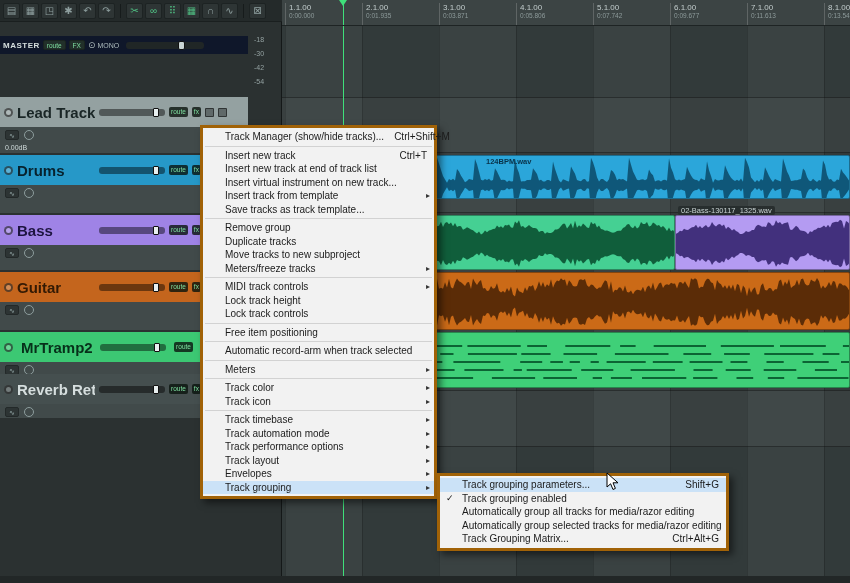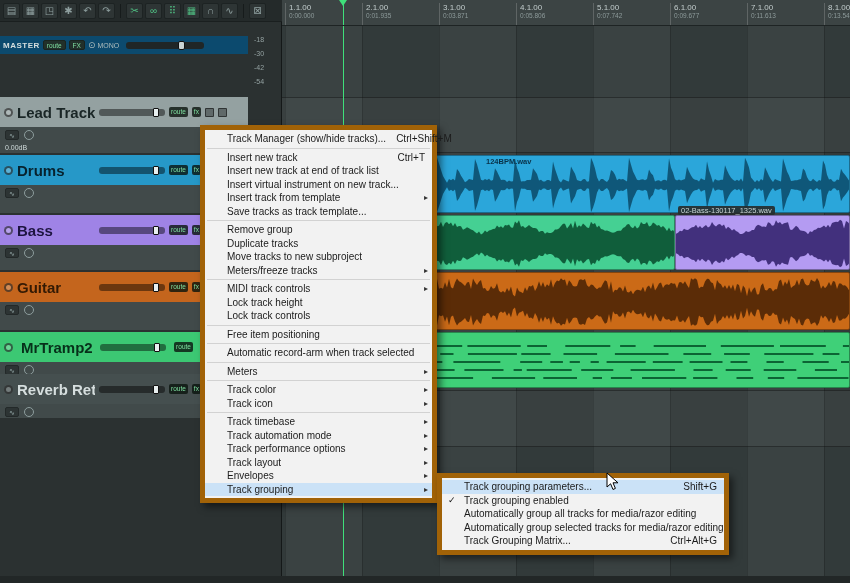--- a/index.html
+++ b/index.html
@@ -7,21 +7,21 @@
   body{font-family:"Liberation Sans","DejaVu Sans",sans-serif;}
   #app{position:relative;width:850px;height:583px;background:#2c3232;overflow:hidden;}
 
   
   .toolbar{position:absolute;left:0;top:0;width:282px;height:22px;background:#242a2a;display:flex;align-items:center;gap:2px;padding:0 3px;border-bottom:1px solid #1a1f1f;}
   .tb-icon{width:17px;height:16px;display:flex;align-items:center;justify-content:center;font-size:10px;color:#8fa0a0;background:#2e3535;border:1px solid #1d2323;border-radius:2px;cursor:default;}
   .tb-sep{width:1px;height:14px;background:#161b1b;margin:0 3px;}
 
   
   .left-panel{position:absolute;left:0;top:22px;width:282px;height:561px;background:#2b3131;border-right:1px solid #141818;}
-  .master{position:absolute;left:0;top:14px;width:248px;height:18px;background:#0c4a6e;display:flex;align-items:center;gap:3px;padding:0 3px;}
+  .master{position:absolute;left:0;top:14px;width:248px;height:18px;background:#0f172a;display:flex;align-items:center;gap:3px;padding:0 3px;}
   .mlabel{font-size:8px;font-weight:bold;color:#d5dede;letter-spacing:.5px;}
   .chip{font-size:6.5px;line-height:9px;height:10px;padding:0 3px;background:#22302a;color:#7fe0a0;border-radius:2px;border:1px solid #1a241f;}
   .mono{display:flex;align-items:center;gap:2px;font-size:7px;color:#aebcbc;}
   .mono-ico{font-size:9px;color:#aebcbc;}
   .hfader{position:relative;width:78px;height:7px;background:#202626;border-radius:3px;margin-left:4px;}
   .hfader .handle{position:absolute;top:-1px;width:7px;height:9px;background:#c9d4d4;border:1px solid #111;border-radius:2px;}
   .dbscale{position:absolute;left:250,top:14px;}
   .dbscale{position:absolute;left:250px;top:14px;width:28px;display:flex;flex-direction:column;gap:7px;}
   .db{font-size:7px;color:#93a1a1;text-align:left;padding-left:4px;}
 
@@ -54,21 +54,21 @@
   .lane{position:absolute;left:0;width:568px;background:rgba(255,255,255,0.035);border-top:1px solid rgba(0,0,0,.35);border-bottom:1px solid rgba(0,0,0,.35);}
   .clip{position:absolute;overflow:hidden;border:1px solid rgba(0,0,0,.35);border-radius:2px;}
   .clip-label{position:absolute;top:1px;font-size:7.5px;font-weight:bold;color:rgba(0,20,35,.8);white-space:nowrap;}
   .float-label{position:absolute;font-size:7.5px;color:#c8d2d2;background:rgba(38,44,44,.92);padding:0 3px;border-radius:2px;white-space:nowrap;z-index:5;}
   .playhead{position:absolute;top:0;bottom:0;width:1px;background:#3fe07a;z-index:4;}
   .ruler-ph{position:absolute;top:0;height:26px;width:1px;background:#3fe07a;}
   .ph-flag{position:absolute;top:0;width:0;height:0;border-left:4px solid transparent;border-right:4px solid transparent;border-top:6px solid #3fe07a;}
   .bottombar{position:absolute;left:0;bottom:0;width:850px;height:7px;background:#222727;z-index:6;}
 
   
-  .menu{position:absolute;background:#f2f2f2;border:5px solid #a16207;box-shadow:4px 4px 7px rgba(0,0,0,.5);padding:2px 0;z-index:50;}
+  .menu{position:absolute;background:#f2f2f2;border:3px solid #a16207;box-shadow:4px 4px 7px rgba(0,0,0,.5);padding:2px 0;z-index:50;}
   .mi{display:flex;align-items:center;height:13.5px;padding:0 7px 0 22px;position:relative;font-size:10px;color:#1b1b1b;cursor:default;}
   .mi.hl{background:#cbe2f7;}
   .mi .lbl{flex:1;white-space:nowrap;padding-right:10px;}
   .mi .sc{white-space:nowrap;color:#1b1b1b;}
   .mi .arrow{position:absolute;right:4px;font-size:8px;color:#333;}
   .mi .check{position:absolute;left:6px;font-size:9px;color:#111;}
   .sep{height:1px;background:#d2d2d2;margin:2px 2px;}
 
   #mouse{position:absolute;z-index:100;}
 </style>
@@ -258,21 +258,21 @@
       <div class="ph-flag" style="left: 57px;"></div>
     </div>
 
   <div class="arrange" id="arrange">
       <div class="lane" style="top: 71px; height: 56px;"></div>
       <div class="lane" style="top: 129px; height: 58px;"></div>
       <div class="lane" style="top: 189px; height: 55px;"></div>
       <div class="lane" style="top: 246px; height: 58px;"></div>
       <div class="lane" style="top: 306px; height: 56px;"></div>
       <div class="lane" style="top: 364px; height: 57px;"></div>
-      <div class="clip" style="left: 0px; top: 129px; width: 568px; height: 58px; background: rgb(43, 166, 218);"><svg width="568" height="58">
+      <div class="clip" style="left: 0px; top: 129px; width: 568px; height: 44px; background: rgb(43, 166, 218);"><svg width="568" height="58">
           <path d="M0 1.7 L0 1.7 L2 7.2 L4 14.3 L6 20.9 L8 24.1 L10 23.6 L12 24.8 L14 22.5 L16 23.7 L18 23.7 L20 13.7 L22 17.2 L24 20.6 L26 24.7 L28 24.4 L30 23.4 L32 24.9 L34 24.8 L36 24.0 L38 3.5 L40 8.8 L42 14.8 L44 21.9 L46 25.8 L48 22.2 L50 26.3 L52 24.3 L54 24.6 L56 23.2 L58 12.9 L60 15.6 L62 20.6 L64 26.5 L66 23.8 L68 24.3 L70 22.8 L72 24.6 L74 26.0 L76 24.3 L78 3.5 L80 11.2 L82 15.5 L84 26.9 L86 25.4 L88 25.5 L90 25.7 L92 22.5 L94 23.9 L96 11.9 L98 16.0 L100 17.7 L102 24.1 L104 23.4 L106 24.5 L108 24.4 L110 24.3 L112 25.2 L114 24.4 L116 7.7 L118 14.1 L120 19.1 L122 25.6 L124 25.7 L126 24.6 L128 26.2 L130 24.2 L132 25.8 L134 11.0 L136 15.9 L138 16.6 L140 23.1 L142 23.4 L144 22.5 L146 25.3 L148 24.7 L150 24.3 L152 23.9 L154 1.7 L156 7.6 L158 13.9 L160 19.9 L162 23.6 L164 26.7 L166 23.0 L168 24.3 L170 22.8 L172 24.5 L174 13.1 L176 15.6 L178 19.7 L180 22.7 L182 26.2 L184 25.1 L186 23.0 L188 23.4 L190 24.0 L192 2.9 L194 8.2 L196 15.7 L198 23.8 L200 24.6 L202 23.1 L204 24.0 L206 22.8 L208 24.7 L210 24.1 L212 12.2 L214 15.6 L216 19.8 L218 23.9 L220 23.8 L222 24.1 L224 26.1 L226 24.4 L228 25.6 L230 25.2 L232 2.5 L234 11.9 L236 17.1 L238 25.5 L240 25.2 L242 25.3 L244 23.9 L246 24.0 L248 23.8 L250 12.2 L252 15.1 L254 18.0 L256 24.5 L258 23.8 L260 25.6 L262 25.6 L264 24.0 L266 24.1 L268 25.2 L270 5.4 L272 13.0 L274 18.7 L276 24.6 L278 26.6 L280 23.2 L282 23.9 L284 25.0 L286 25.5 L288 10.6 L290 14.3 L292 17.8 L294 24.0 L296 24.8 L298 25.2 L300 23.2 L302 23.1 L304 25.7 L306 25.2 L308 1.7 L310 6.2 L312 12.5 L314 21.2 L316 25.6 L318 23.0 L320 23.0 L322 24.8 L324 25.9 L326 23.3 L328 13.9 L330 15.4 L332 18.7 L334 24.2 L336 22.7 L338 23.5 L340 22.9 L342 24.2 L344 25.6 L346 1.7 L348 8.8 L350 15.4 L352 19.5 L354 23.8 L356 24.2 L358 23.6 L360 23.3 L362 24.2 L364 23.1 L366 13.6 L368 17.3 L370 19.2 L372 25.5 L374 24.4 L376 24.2 L378 25.6 L380 23.9 L382 23.7 L384 24.7 L386 2.3 L388 11.7 L390 16.4 L392 23.2 L394 24.4 L396 23.6 L398 24.4 L400 23.7 L402 23.1 L404 10.8 L406 15.4 L408 19.6 L410 22.4 L412 23.7 L414 24.1 L416 25.4 L418 22.2 L420 23.5 L422 24.0 L424 5.2 L426 14.2 L428 20.1 L430 26.8 L432 23.1 L434 24.3 L436 24.4 L438 23.7 L440 23.8 L442 9.2 L444 14.3 L446 18.4 L448 21.7 L450 23.8 L452 25.0 L454 23.8 L456 24.9 L458 22.6 L460 25.7 L462 1.7 L464 5.9 L466 11.6 L468 21.6 L470 23.7 L472 26.3 L474 24.0 L476 25.8 L478 23.1 L480 24.5 L482 11.3 L484 15.6 L486 20.1 L488 23.6 L490 25.9 L492 22.9 L494 24.0 L496 24.7 L498 25.6 L500 2.6 L502 8.7 L504 15.5 L506 19.6 L508 25.0 L510 24.8 L512 24.3 L514 24.2 L516 23.6 L518 23.1 L520 12.6 L522 14.8 L524 21.1 L526 24.4 L528 25.2 L530 22.8 L532 24.6 L534 25.9 L536 24.0 L538 24.7 L540 4.4 L542 8.8 L544 18.8 L546 23.4 L548 23.1 L550 25.4 L552 25.7 L554 23.5 L556 23.9 L558 12.7 L560 16.5 L562 18.8 L564 21.6 L566 24.6 L568 23.2 L568 34.8 L566 33.4 L564 36.4 L562 39.2 L560 41.5 L558 45.3 L556 34.1 L554 34.5 L552 32.3 L550 32.6 L548 34.9 L546 34.6 L544 39.2 L542 49.2 L540 53.6 L538 33.3 L536 34.0 L534 32.1 L532 33.4 L530 35.2 L528 32.8 L526 33.6 L524 36.9 L522 43.2 L520 45.4 L518 34.9 L516 34.4 L514 33.8 L512 33.7 L510 33.2 L508 33.0 L506 38.4 L504 42.5 L502 49.3 L500 55.4 L498 32.4 L496 33.3 L494 34.0 L492 35.1 L490 32.1 L488 34.4 L486 37.9 L484 42.4 L482 46.7 L480 33.5 L478 34.9 L476 32.2 L474 34.0 L472 31.7 L470 34.3 L468 36.4 L466 46.4 L464 52.1 L462 56.3 L460 32.3 L458 35.4 L456 33.1 L454 34.2 L452 33.0 L450 34.2 L448 36.3 L446 39.6 L444 43.7 L442 48.8 L440 34.2 L438 34.3 L436 33.6 L434 33.7 L432 34.9 L430 31.2 L428 37.9 L426 43.8 L424 52.8 L422 34.0 L420 34.5 L418 35.8 L416 32.6 L414 33.9 L412 34.3 L410 35.6 L408 38.4 L406 42.6 L404 47.2 L402 34.9 L400 34.3 L398 33.6 L396 34.4 L394 33.6 L392 34.8 L390 41.6 L388 46.3 L386 55.7 L384 33.3 L382 34.3 L380 34.1 L378 32.4 L376 33.8 L374 33.6 L372 32.5 L370 38.8 L368 40.7 L366 44.4 L364 34.9 L362 33.8 L360 34.7 L358 34.4 L356 33.8 L354 34.2 L352 38.5 L350 42.6 L348 49.2 L346 56.3 L344 32.4 L342 33.8 L340 35.1 L338 34.5 L336 35.3 L334 33.8 L332 39.3 L330 42.6 L328 44.1 L326 34.7 L324 32.1 L322 33.2 L320 35.0 L318 35.0 L316 32.4 L314 36.8 L312 45.5 L310 51.8 L308 56.3 L306 32.8 L304 32.3 L302 34.9 L300 34.8 L298 32.8 L296 33.2 L294 34.0 L292 40.2 L290 43.7 L288 47.4 L286 32.5 L284 33.0 L282 34.1 L280 34.8 L278 31.4 L276 33.4 L274 39.3 L272 45.0 L270 52.6 L268 32.8 L266 33.9 L264 34.0 L262 32.4 L260 32.4 L258 34.2 L256 33.5 L254 40.0 L252 42.9 L250 45.8 L248 34.2 L246 34.0 L244 34.1 L242 32.7 L240 32.8 L238 32.5 L236 40.9 L234 46.1 L232 55.5 L230 32.8 L228 32.4 L226 33.6 L224 31.9 L222 33.9 L220 34.2 L218 34.1 L216 38.2 L214 42.4 L212 45.8 L210 33.9 L208 33.3 L206 35.2 L204 34.0 L202 34.9 L200 33.4 L198 34.2 L196 42.3 L194 49.8 L192 55.1 L190 34.0 L188 34.6 L186 35.0 L184 32.9 L182 31.8 L180 35.3 L178 38.3 L176 42.4 L174 44.9 L172 33.5 L170 35.2 L168 33.7 L166 35.0 L164 31.3 L162 34.4 L160 38.1 L158 44.1 L156 50.4 L154 56.3 L152 34.1 L150 33.7 L148 33.3 L146 32.7 L144 35.5 L142 34.6 L140 34.9 L138 41.4 L136 42.1 L134 47.0 L132 32.2 L130 33.8 L128 31.8 L126 33.4 L124 32.3 L122 32.4 L120 38.9 L118 43.9 L116 50.3 L114 33.6 L112 32.8 L110 33.7 L108 33.6 L106 33.5 L104 34.6 L102 33.9 L100 40.3 L98 42.0 L96 46.1 L94 34.1 L92 35.5 L90 32.3 L88 32.5 L86 32.6 L84 31.1 L82 42.5 L80 46.8 L78 54.5 L76 33.7 L74 32.0 L72 33.4 L70 35.2 L68 33.7 L66 34.2 L64 31.5 L62 37.4 L60 42.4 L58 45.1 L56 34.8 L54 33.4 L52 33.7 L50 31.7 L48 35.8 L46 32.2 L44 36.1 L42 43.2 L40 49.2 L38 54.5 L36 34.0 L34 33.2 L32 33.1 L30 34.6 L28 33.6 L26 33.3 L24 37.4 L22 40.8 L20 44.3 L18 34.3 L16 34.3 L14 35.5 L12 33.2 L10 34.4 L8 33.9 L6 37.1 L4 43.7 L2 50.8 L0 56.3 Z" fill="#0c4f6e" fill-opacity="0.9"></path>
         </svg><span class="clip-label" style="left: 203px;">124BPM.wav</span></div>
       <div class="clip" style="left: 0px; top: 189px; width: 393px; height: 55px; background: rgb(69, 208, 147);"><svg width="393" height="55">
           <path d="M0 16.7 L0 16.7 L2 16.2 L4 14.5 L6 16.0 L8 12.4 L10 14.9 L12 10.6 L14 12.7 L16 11.5 L18 11.1 L20 9.1 L22 11.0 L24 6.3 L26 9.6 L28 4.7 L30 8.1 L32 9.5 L34 9.1 L36 5.3 L38 10.3 L40 8.4 L42 10.1 L44 7.2 L46 10.7 L48 11.0 L50 13.3 L52 9.3 L54 12.7 L56 13.3 L58 14.4 L60 15.4 L62 15.9 L64 16.1 L66 17.7 L68 17.7 L70 14.6 L72 14.0 L74 13.6 L76 13.3 L78 10.7 L80 14.7 L82 11.4 L84 11.2 L86 8.5 L88 6.8 L90 11.5 L92 4.8 L94 7.5 L96 8.4 L98 8.6 L100 5.7 L102 7.7 L104 11.4 L106 8.6 L108 9.9 L110 4.9 L112 8.0 L114 11.7 L116 8.3 L118 14.2 L120 15.1 L122 13.7 L124 12.8 L126 15.4 L128 15.7 L130 16.4 L132 18.5 L134 16.1 L136 15.8 L138 14.7 L140 14.2 L142 12.7 L144 11.9 L146 10.4 L148 9.8 L150 13.0 L152 10.5 L154 10.3 L156 9.8 L158 5.8 L160 11.0 L162 7.0 L164 6.1 L166 8.3 L168 6.4 L170 10.3 L172 7.0 L174 10.9 L176 10.1 L178 10.3 L180 13.8 L182 12.7 L184 11.2 L186 12.2 L188 13.5 L190 14.2 L192 15.9 L194 17.4 L196 15.4 L198 18.4 L200 17.3 L202 14.6 L204 16.3 L206 14.6 L208 13.9 L210 13.0 L212 12.8 L214 9.4 L216 11.5 L218 10.2 L220 11.9 L222 8.9 L224 9.6 L226 8.6 L228 11.6 L230 11.7 L232 5.4 L234 7.6 L236 4.3 L238 10.8 L240 10.0 L242 12.0 L244 10.8 L246 8.9 L248 10.7 L250 12.1 L252 12.0 L254 12.8 L256 16.0 L258 14.9 L260 14.9 L262 17.7 L264 16.3 L266 16.9 L268 17.0 L270 16.1 L272 13.6 L274 13.6 L276 12.6 L278 9.9 L280 7.7 L282 7.8 L284 12.4 L286 10.1 L288 7.0 L290 12.4 L292 4.8 L294 11.8 L296 9.3 L298 10.8 L300 7.4 L302 9.2 L304 11.5 L306 11.9 L308 5.8 L310 8.2 L312 7.0 L314 11.6 L316 9.5 L318 13.1 L320 13.6 L322 14.7 L324 14.5 L326 15.2 L328 16.2 L330 16.7 L332 16.2 L334 15.0 L336 14.7 L338 14.7 L340 11.9 L342 11.0 L344 8.5 L346 8.0 L348 11.0 L350 12.2 L352 9.4 L354 12.5 L356 11.1 L358 5.9 L360 8.1 L362 8.0 L364 6.1 L366 10.6 L368 9.7 L370 6.6 L372 7.7 L374 9.7 L376 9.1 L378 11.4 L380 10.1 L382 12.0 L384 15.0 L386 11.6 L388 15.3 L390 13.9 L392 17.2 L392 37.8 L390 41.1 L388 39.7 L386 43.4 L384 40.0 L382 43.0 L380 44.9 L378 43.6 L376 45.9 L374 45.3 L372 47.3 L370 48.4 L368 45.3 L366 44.4 L364 48.9 L362 47.0 L360 46.9 L358 49.1 L356 43.9 L354 42.5 L352 45.6 L350 42.8 L348 44.0 L346 47.0 L344 46.5 L342 44.0 L340 43.1 L338 40.3 L336 40.3 L334 40.0 L332 38.8 L330 38.3 L328 38.8 L326 39.8 L324 40.5 L322 40.3 L320 41.4 L318 41.9 L316 45.5 L314 43.4 L312 48.0 L310 46.8 L308 49.2 L306 43.1 L304 43.5 L302 45.8 L300 47.6 L298 44.2 L296 45.7 L294 43.2 L292 50.2 L290 42.6 L288 48.0 L286 44.9 L284 42.6 L282 47.2 L280 47.3 L278 45.1 L276 42.4 L274 41.4 L272 41.4 L270 38.9 L268 38.0 L266 38.1 L264 38.7 L262 37.3 L260 40.1 L258 40.1 L256 39.0 L254 42.2 L252 43.0 L250 42.9 L248 44.3 L246 46.1 L244 44.2 L242 43.0 L240 45.0 L238 44.2 L236 50.7 L234 47.4 L232 49.6 L230 43.3 L228 43.4 L226 46.4 L224 45.4 L222 46.1 L220 43.1 L218 44.8 L216 43.5 L214 45.6 L212 42.2 L210 42.0 L208 41.1 L206 40.4 L204 38.7 L202 40.4 L200 37.7 L198 36.6 L196 39.6 L194 37.6 L192 39.1 L190 40.8 L188 41.5 L186 42.8 L184 43.8 L182 42.3 L180 41.2 L178 44.7 L176 44.9 L174 44.1 L172 48.0 L170 44.7 L168 48.6 L166 46.7 L164 48.9 L162 48.0 L160 44.0 L158 49.2 L156 45.2 L154 44.7 L152 44.5 L150 42.0 L148 45.2 L146 44.6 L144 43.1 L142 42.3 L140 40.8 L138 40.3 L136 39.2 L134 38.9 L132 36.5 L130 38.6 L128 39.3 L126 39.6 L124 42.2 L122 41.3 L120 39.9 L118 40.8 L116 46.7 L114 43.3 L112 47.0 L110 50.1 L108 45.1 L106 46.4 L104 43.6 L102 47.3 L100 49.3 L98 46.4 L96 46.6 L94 47.5 L92 50.2 L90 43.5 L88 48.2 L86 46.5 L84 43.8 L82 43.6 L80 40.3 L78 44.3 L76 41.7 L74 41.4 L72 41.0 L70 40.4 L68 37.3 L66 37.3 L64 38.9 L62 39.1 L60 39.6 L58 40.6 L56 41.7 L54 42.3 L52 45.7 L50 41.7 L48 44.0 L46 44.3 L44 47.8 L42 44.9 L40 46.6 L38 44.7 L36 49.7 L34 45.9 L32 45.5 L30 46.9 L28 50.3 L26 45.4 L24 48.7 L22 44.0 L20 45.9 L18 43.9 L16 43.5 L14 42.3 L12 44.4 L10 40.1 L8 42.6 L6 39.0 L4 40.5 L2 38.8 L0 38.3 Z" fill="#0a5132" fill-opacity="0.9"></path>
         </svg></div>
       <div class="clip" style="left: 393px; top: 189px; width: 175px; height: 55px; background: rgb(180, 155, 242);"><svg width="175" height="55">
           <path d="M0 17.8 L0 17.8 L2 16.8 L4 14.8 L6 15.3 L8 12.7 L10 13.7 L12 14.1 L14 12.6 L16 11.2 L18 11.1 L20 8.7 L22 12.1 L24 10.0 L26 12.2 L28 10.6 L30 9.1 L32 11.5 L34 10.2 L36 6.0 L38 8.9 L40 10.5 L42 8.5 L44 8.1 L46 10.0 L48 8.6 L50 13.1 L52 10.7 L54 12.2 L56 14.5 L58 13.1 L60 14.9 L62 15.9 L64 17.9 L66 18.1 L68 17.1 L70 14.9 L72 16.0 L74 15.4 L76 14.0 L78 14.1 L80 10.2 L82 8.8 L84 9.4 L86 10.7 L88 10.4 L90 10.9 L92 6.2 L94 7.1 L96 9.7 L98 9.3 L100 4.2 L102 7.2 L104 5.9 L106 8.4 L108 7.2 L110 6.8 L112 6.3 L114 13.4 L116 14.1 L118 12.1 L120 9.7 L122 11.2 L124 14.2 L126 14.7 L128 15.0 L130 16.1 L132 18.2 L134 15.2 L136 16.0 L138 13.9 L140 13.4 L142 11.7 L144 12.1 L146 11.1 L148 9.5 L150 11.5 L152 8.7 L154 11.4 L156 7.1 L158 6.3 L160 5.7 L162 6.0 L164 3.7 L166 5.0 L168 12.6 L170 5.0 L172 6.2 L174 8.9 L174 46.1 L172 48.8 L170 50.0 L168 42.4 L166 50.0 L164 51.3 L162 49.0 L160 49.3 L158 48.7 L156 47.9 L154 43.6 L152 46.3 L150 43.5 L148 45.5 L146 43.9 L144 42.9 L142 43.3 L140 41.6 L138 41.1 L136 39.0 L134 39.8 L132 36.8 L130 38.9 L128 40.0 L126 40.3 L124 40.8 L122 43.8 L120 45.3 L118 42.9 L116 40.9 L114 41.6 L112 48.7 L110 48.2 L108 47.8 L106 46.6 L104 49.1 L102 47.8 L100 50.8 L98 45.7 L96 45.3 L94 47.9 L92 48.8 L90 44.1 L88 44.6 L86 44.3 L84 45.6 L82 46.2 L80 44.8 L78 40.9 L76 41.0 L74 39.6 L72 39.0 L70 40.1 L68 37.9 L66 36.9 L64 37.1 L62 39.1 L60 40.1 L58 41.9 L56 40.5 L54 42.8 L52 44.3 L50 41.9 L48 46.4 L46 45.0 L44 46.9 L42 46.5 L40 44.5 L38 46.1 L36 49.0 L34 44.8 L32 43.5 L30 45.9 L28 44.4 L26 42.8 L24 45.0 L22 42.9 L20 46.3 L18 43.9 L16 43.8 L14 42.4 L12 40.9 L10 41.3 L8 42.3 L6 39.7 L4 40.2 L2 38.2 L0 37.2 Z" fill="#352570" fill-opacity="0.9"></path>
         </svg></div>
       <span class="float-label" style="left: 396px; top: 180px;">02-Bass-130117_1325.wav</span>
       <div class="clip" style="left: 0px; top: 246px; width: 568px; height: 58px; background: rgb(203, 106, 23);"><svg width="568" height="58">

